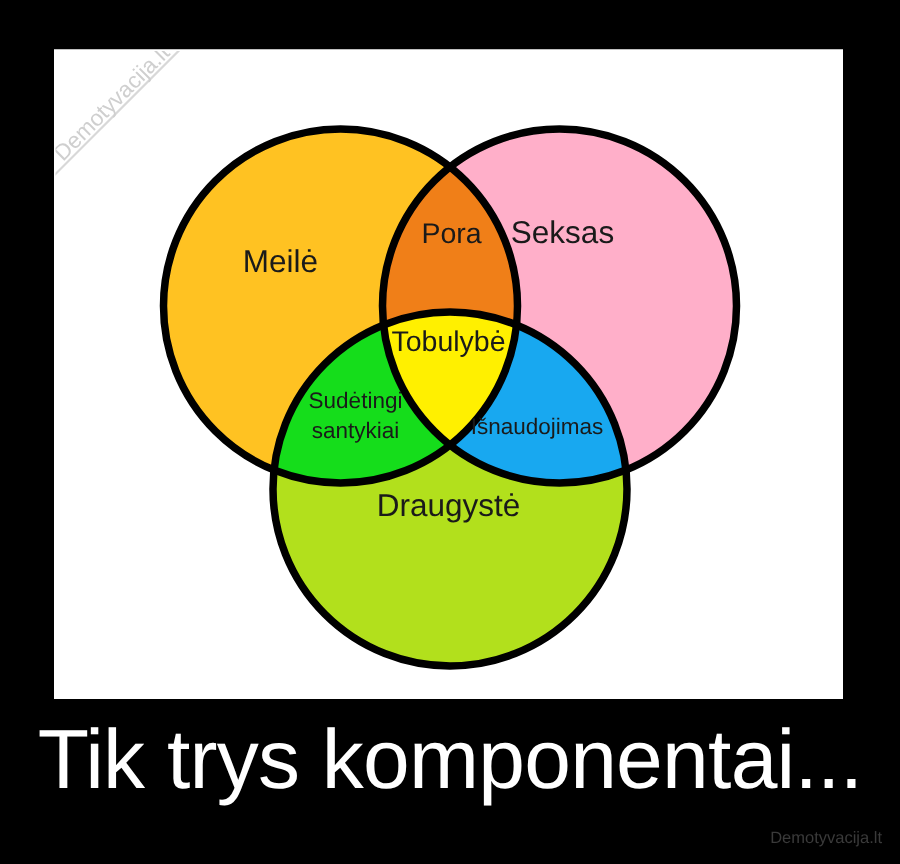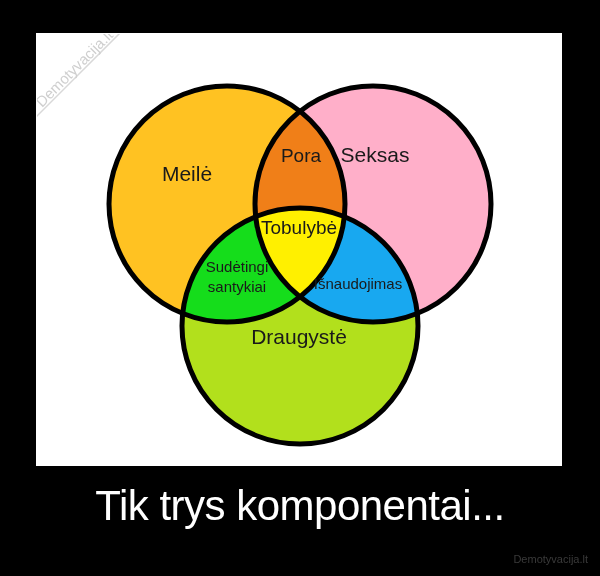--- a/index.html
+++ b/index.html
@@ -54,21 +54,21 @@
   }
 
   
   #caption {
     position: absolute;
     left: 0;
     top: 482px;
     width: 600px;
     text-align: center;
     color: #ffffff;
-    font-size: 42px;
+    font-size: 56px;
     line-height: 48px;
     font-family: "Liberation Sans", sans-serif;
     letter-spacing: -0.5px;
     white-space: nowrap;
   }
 
   #footer {
     position: absolute;
     right: 12px;
     top: 553px;

